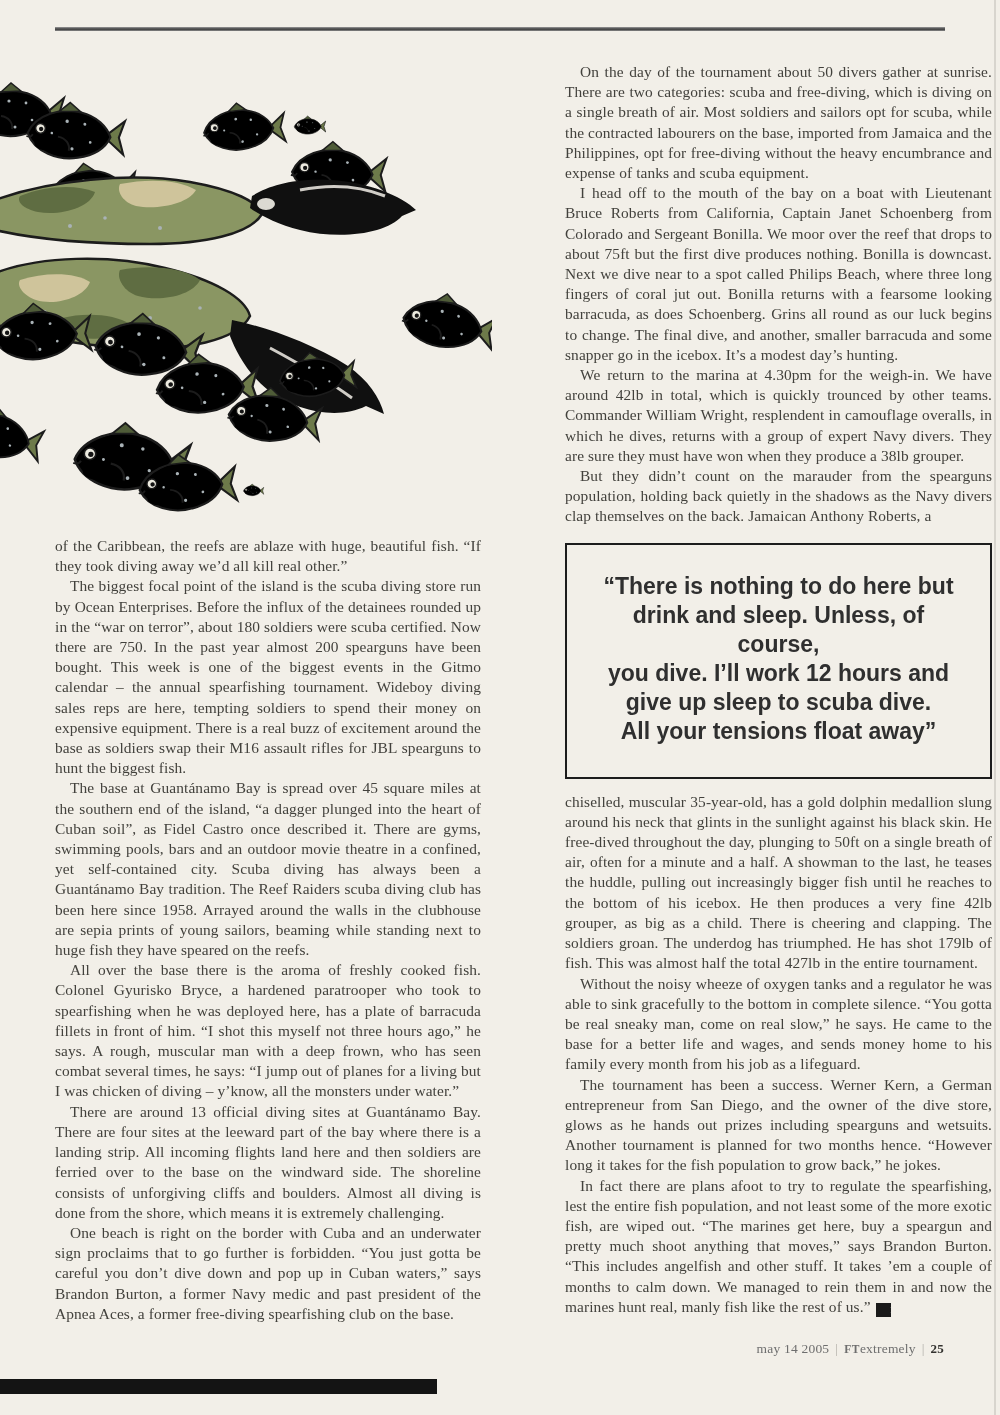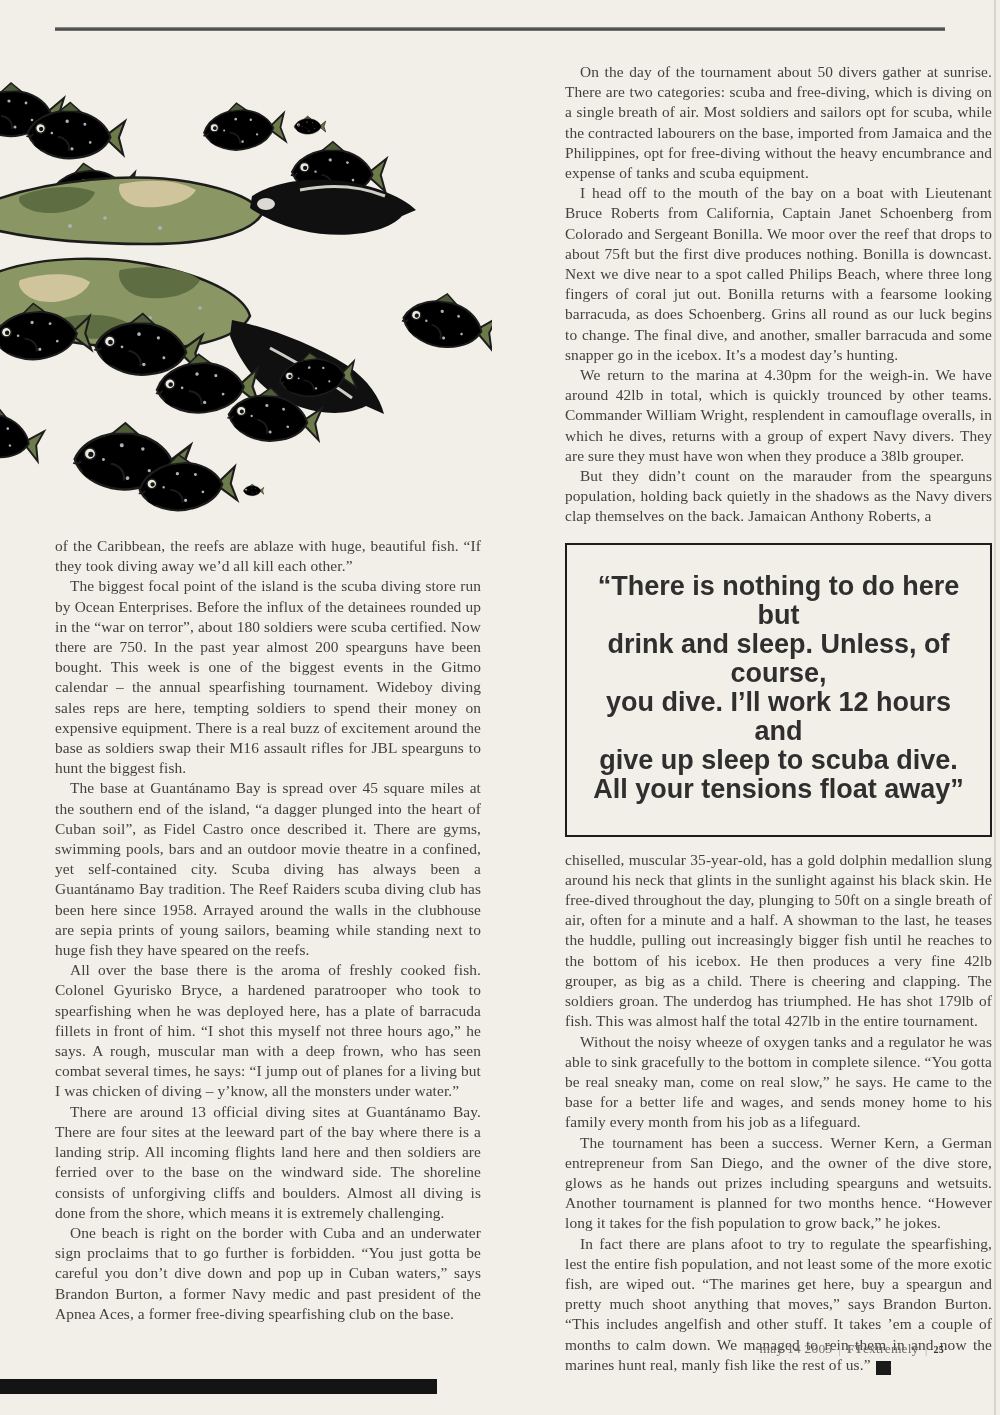--- a/index.html
+++ b/index.html
@@ -28,38 +28,38 @@
   .col-right{left:521px;top:62px;margin-left:44px;}
   .col p{margin:0;}
   .col p.ind{text-indent:15px;}
   .pull-quote{
     border:2px solid #1c1c1c;
     margin:16px 0 13px 0;
     padding:27px 24px 31px 24px;
     text-align:center;
     font-family:"Liberation Sans",sans-serif;
     font-weight:bold;
-    font-size:27px;line-height:29px;color:#2f2f2f;
+    font-size:23px;line-height:29px;color:#2f2f2f;
     white-space:pre-line;letter-spacing:0;
     text-indent:0;
   }
   .ftmark{
     display:inline-block;width:15px;height:14px;margin-left:5px;
     background:#1a1a1a;color:#f2efe8;
     font-family:"Liberation Serif",serif;font-weight:bold;
     font-size:9px;line-height:14px;text-align:center;
     vertical-align:-1px;letter-spacing:0.5px;
   }
   .footer{
     position:absolute;right:56px;top:1341px;
     font-size:13.5px;color:#6e6e6e;letter-spacing:0.2px;
   }
   .footer .sep{color:#b3b0aa;padding:0 6px;}
   .footer .brand-ft{font-size:11.5px;font-weight:bold;letter-spacing:0.5px;}
-  .footer .pageno{color:#33322f;font-weight:bold;font-size:10px;}
+  .footer .pageno{color:#33322f;font-weight:bold;font-size:13px;}
   .bottom-bar{
     position:absolute;left:0;top:1379px;width:437px;height:15px;
     background:#141414;
   }
   
   .bd{stroke:#1c1c1c;stroke-width:2;}
   .tl{stroke:#1c1c1c;stroke-width:2;fill:#6d7a4a;}
   .df{fill:#4f5c38;stroke:#1c1c1c;stroke-width:1.5;}
   .pf{fill:none;stroke:#1c1c1c;stroke-width:1.8;}
   .ew{fill:#eceadf;stroke:#1c1c1c;stroke-width:1.3;}
@@ -170,21 +170,21 @@
       </g>
     <g class="fv2" transform="translate(130,390) rotate(-4) scale(1.05)">
         <use href="#fish"></use>
       </g>
     <g class="fv2" transform="translate(242,416) scale(0.22)">
         <use href="#fish"></use>
       </g>
   </svg>
 
   <div class="col col-left">
-    <p>of the Caribbean, the reefs are ablaze with huge, beautiful fish. “If they took diving away we’d all kill each other.”</p>
+    <p>of the Caribbean, the reefs are ablaze with huge, beautiful fish. “If they took diving away we’d all kill real other.”</p>
     <p class="ind">The biggest focal point of the island is the scuba diving store run by Ocean Enterprises. Before the influx of the detainees rounded up in the “war on terror”, about 180 soldiers were scuba certified. Now there are 750. In the past year almost 200 spearguns have been bought. This week is one of the biggest events in the Gitmo calendar – the annual spearfishing tournament. Wideboy diving sales reps are here, tempting soldiers to spend their money on expensive equipment. There is a real buzz of excitement around the base as soldiers swap their M16 assault rifles for JBL spearguns to hunt the biggest fish.</p>
     <p class="ind">The base at Guantánamo Bay is spread over 45 square miles at the southern end of the island, “a dagger plunged into the heart of Cuban soil”, as Fidel Castro once described it. There are gyms, swimming pools, bars and an outdoor movie theatre in a confined, yet self-contained city. Scuba diving has always been a Guantánamo Bay tradition. The Reef Raiders scuba diving club has been here since 1958. Arrayed around the walls in the clubhouse are sepia prints of young sailors, beaming while standing next to huge fish they have speared on the reefs.</p>
     <p class="ind">All over the base there is the aroma of freshly cooked fish. Colonel Gyurisko Bryce, a hardened paratrooper who took to spearfishing when he was deployed here, has a plate of barracuda fillets in front of him. “I shot this myself not three hours ago,” he says. A rough, muscular man with a deep frown, who has seen combat several times, he says: “I jump out of planes for a living but I was chicken of diving – y’know, all the monsters under water.”</p>
     <p class="ind">There are around 13 official diving sites at Guantánamo Bay. There are four sites at the leeward part of the bay where there is a landing strip. All incoming flights land here and then soldiers are ferried over to the base on the windward side. The shoreline consists of unforgiving cliffs and boulders. Almost all diving is done from the shore, which means it is extremely challenging.</p>
     <p class="ind">One beach is right on the border with Cuba and an underwater sign proclaims that to go further is forbidden. “You just gotta be careful you don’t dive down and pop up in Cuban waters,” says Brandon Burton, a former Navy medic and past president of the Apnea Aces, a former free-diving spearfishing club on the base.</p>
   </div>
 
   <div class="col col-right">
     <p class="ind">On the day of the tournament about 50 divers gather at sunrise. There are two categories: scuba and free-diving, which is diving on a single breath of air. Most soldiers and sailors opt for scuba, while the contracted labourers on the base, imported from Jamaica and the Philippines, opt for free-diving without the heavy encumbrance and expense of tanks and scuba equipment.</p>
     <p class="ind">I head off to the mouth of the bay on a boat with Lieutenant Bruce Roberts from California, Captain Janet Schoenberg from Colorado and Sergeant Bonilla. We moor over the reef that drops to about 75ft but the first dive produces nothing. Bonilla is downcast. Next we dive near to a spot called Philips Beach, where three long fingers of coral jut out. Bonilla returns with a fearsome looking barracuda, as does Schoenberg. Grins all round as our luck begins to change. The final dive, and another, smaller barracuda and some snapper go in the icebox. It’s a modest day’s hunting.</p>

